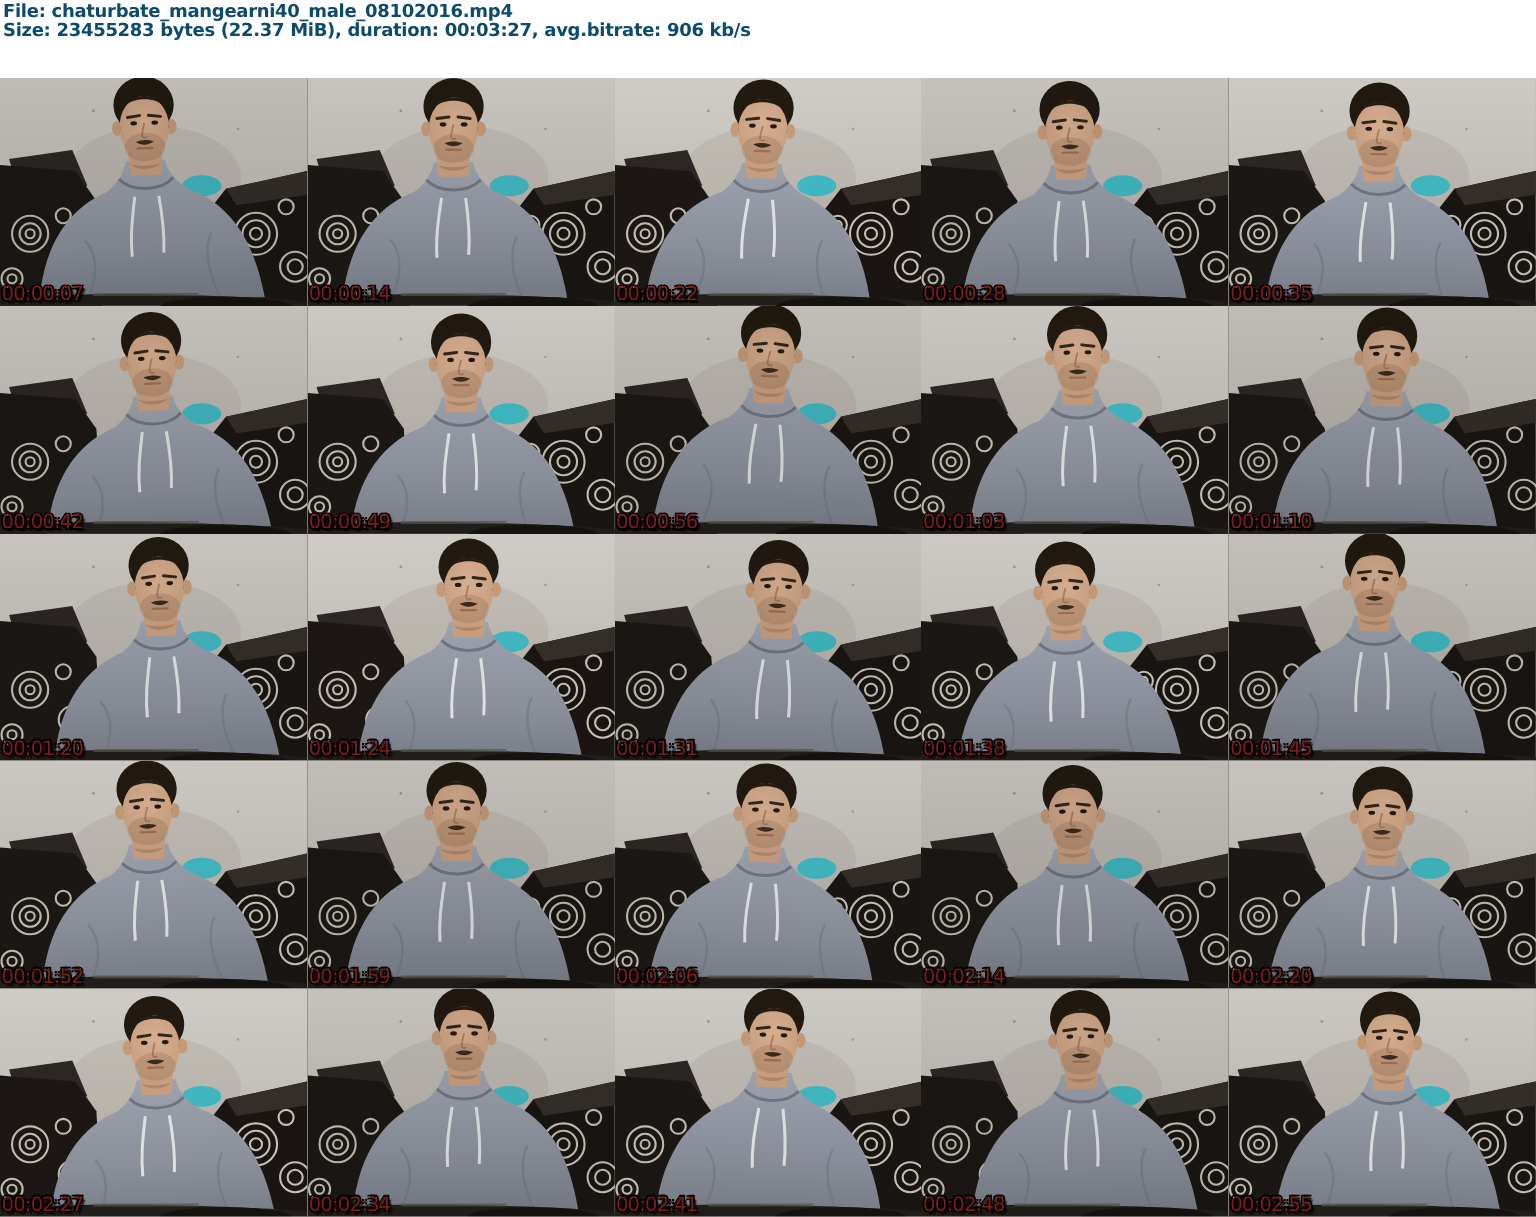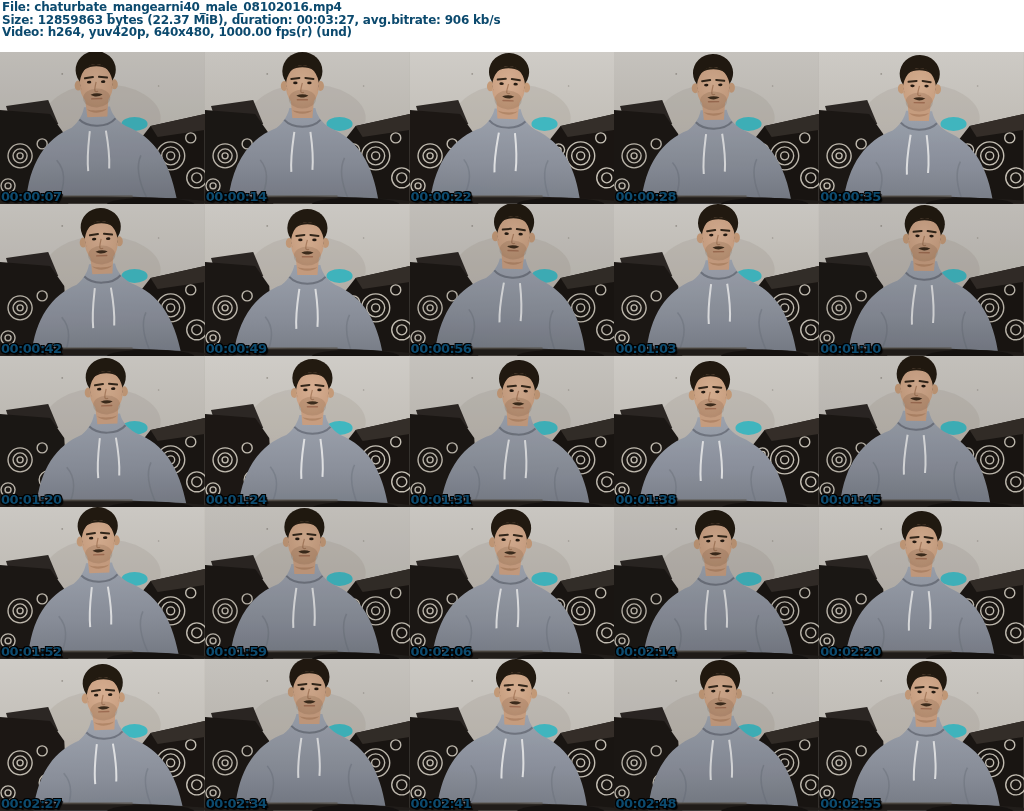--- a/index.html
+++ b/index.html
@@ -46,24 +46,24 @@
     inset: 0;
     width: 100%;
     height: 100%;
     display: block;
   }
   .ts {
     position: absolute;
     left: 1px;
     bottom: 0px;
     z-index: 2;
-    font-weight: bold;
+    font-weight: normal;
     font-size: 13px;
     line-height: 15px;
-    color: #0c4a6e;
+    color: #7f1d1d;
     letter-spacing: -0.5px;
     text-shadow:
       -1px -1px 0 #000, 1px -1px 0 #000,
       -1px  1px 0 #000, 1px  1px 0 #000,
        2px  2px 1px rgba(0,0,0,0.85);
   }
   .defs-holder { position: absolute; width: 0; height: 0; overflow: hidden; }
 </style>
 </head>
 <body>
@@ -85,22 +85,21 @@
       <stop offset="0.7" stop-color="#c69d7f"></stop>
       <stop offset="1" stop-color="#b58c6c"></stop>
     </radialGradient>
   </defs>
 </svg>
 
 <div class="sheet">
 
   <div class="meta-header">
     <div class="meta-line">File: chaturbate_mangearni40_male_08102016.mp4</div>
-    <div class="meta-line">Size: 12859863 bytes (22.37 MiB), duration: 00:03:27, avg.bitrate: 906 kb/s</div>
-    <div class="meta-line">Video: h264, yuv420p, 640x480, 1000.00 fps(r) (und)</div>
+    <div class="meta-line">Size: 23455283 bytes (22.37 MiB), duration: 00:03:27, avg.bitrate: 906 kb/s</div>
   </div>
 
   <div class="grid" id="grid">
   <div class="cell">
     <svg viewBox="0 0 204 152" preserveAspectRatio="none" style="filter: brightness(0.94);">
 
       <rect x="0" y="0" width="204" height="152" fill="url(#wallGrad)"></rect>
       <circle cx="62" cy="22" r="0.9" fill="#837e76" opacity="0.7"></circle>
       <circle cx="158" cy="34" r="0.8" fill="#837e76" opacity="0.6"></circle>
       <ellipse cx="102" cy="66" rx="58" ry="34" fill="#9a958d" opacity="0.25"></ellipse>

